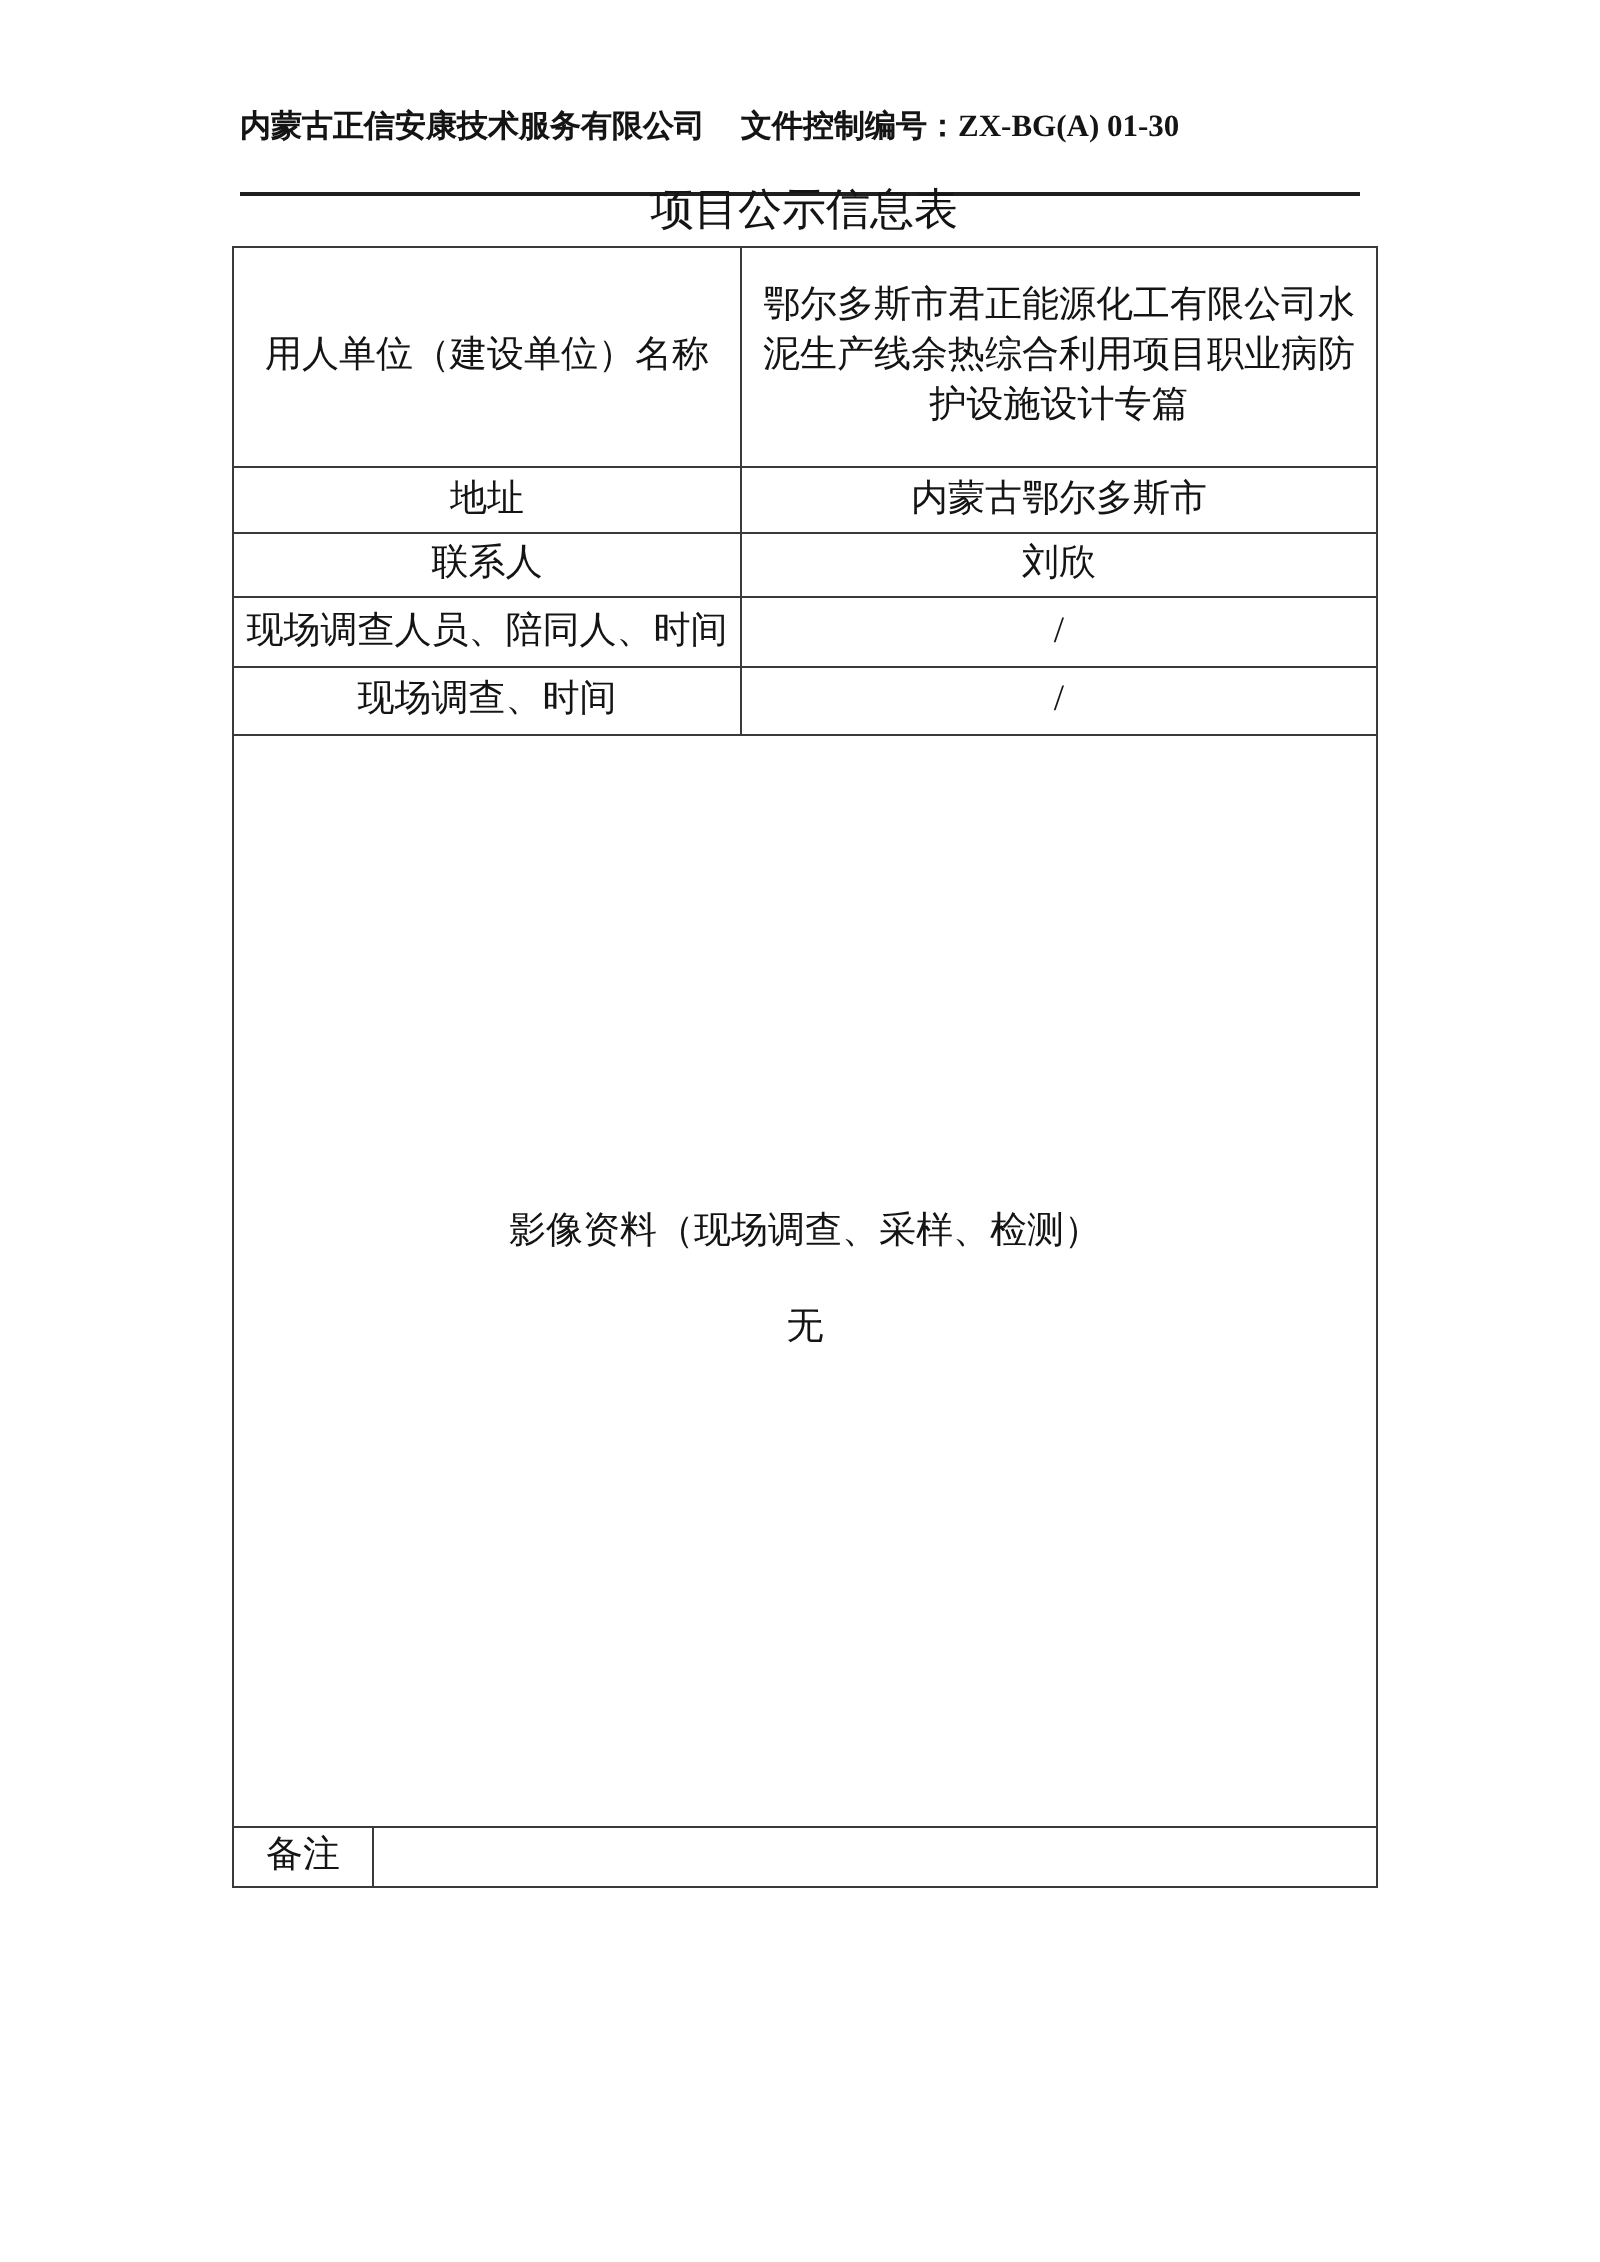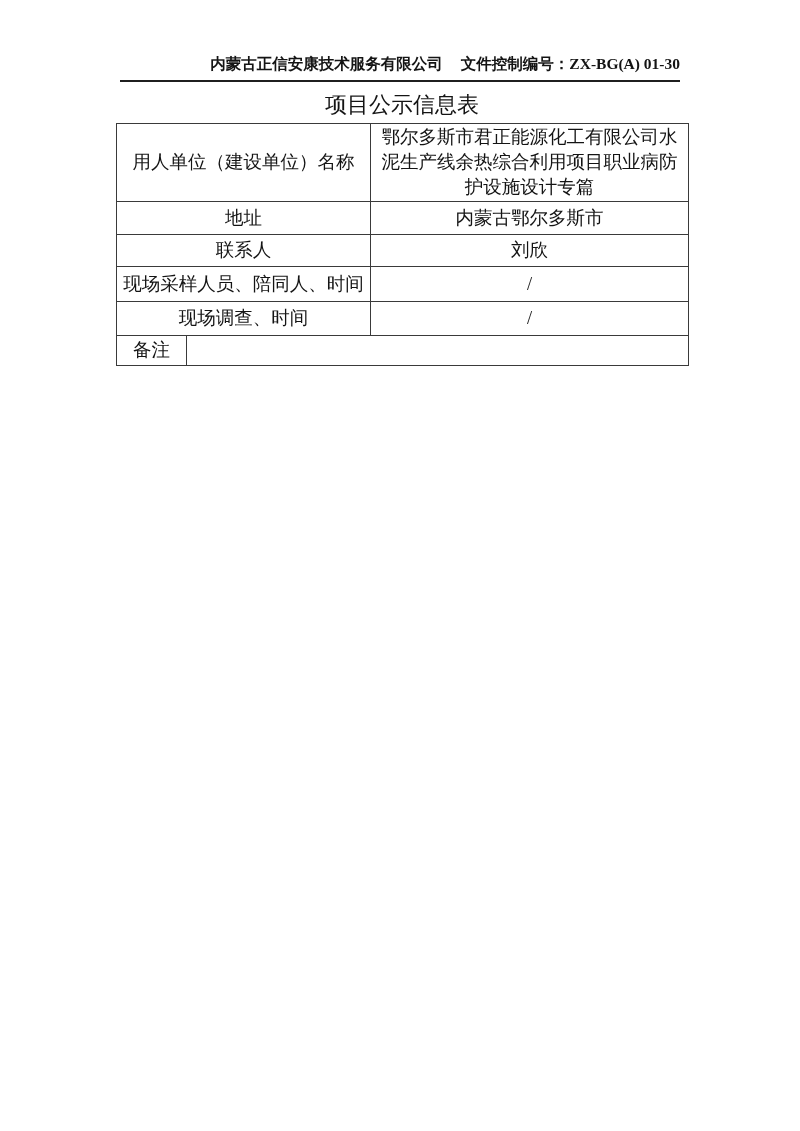--- a/index.html
+++ b/index.html
@@ -15,26 +15,26 @@
     color: var(--text, #141414);
     overflow: hidden;
   }
 
   
   .doc-header {
     position: absolute;
     left: 120px;
     top: 52px;
     width: 560px;
-    text-align: right;
+    text-align: left;
     white-space: nowrap;
     font-weight: bold;
     font-size: 15.5px;
     line-height: 24px;
-    padding-bottom: 4px;
+    padding-bottom: 20px;
     border-bottom: 2px solid #1f1f1f;
   }
   .doc-header .doc-number {
     margin-left: 18px;
   }
 
   
   .doc-title {
     position: absolute;
     left: 116px;
@@ -60,21 +60,21 @@
     text-align: center;
     vertical-align: middle;
     font-size: 18.5px;
     line-height: 25px;
     padding: 1px 2px;
     overflow: hidden;
     word-break: break-all;
   }
   .wrap-limit {
     max-width: 306px;
-    margin: 0 auto;
+    margin: 16px auto;
   }
   td.media-cell {
     vertical-align: top;
     padding-top: 7px;
   }
   .media-content {
     margin-top: 23px;
   }
 </style>
 </head>
@@ -106,29 +106,35 @@
     <td>内蒙古鄂尔多斯市</td>
   </tr>
 
   <tr style="height:32px">
     <td colspan="2">联系人</td>
     <td>刘欣</td>
   </tr>
 
 
   <tr style="height:35px">
-    <td colspan="2">现场采样人员、陪同人、时间</td>
+    <td colspan="2">现场调查人员、陪同人、时间</td>
     <td>/</td>
   </tr>
 
 
   <tr style="height:34px">
     <td colspan="2">现场调查、时间</td>
     <td>/</td>
   </tr>
 
+  <tr style="height:546px">
+    <td colspan="3" class="media-cell">
+      <div>影像资料（现场调查、采样、检测）</div>
+      <div class="media-content">无</div>
+    </td>
+  </tr>
 
   <tr style="height:30px">
     <td>备注</td>
     <td colspan="2"></td>
   </tr>
 </tbody>
   </table>
 
 </body></html>

